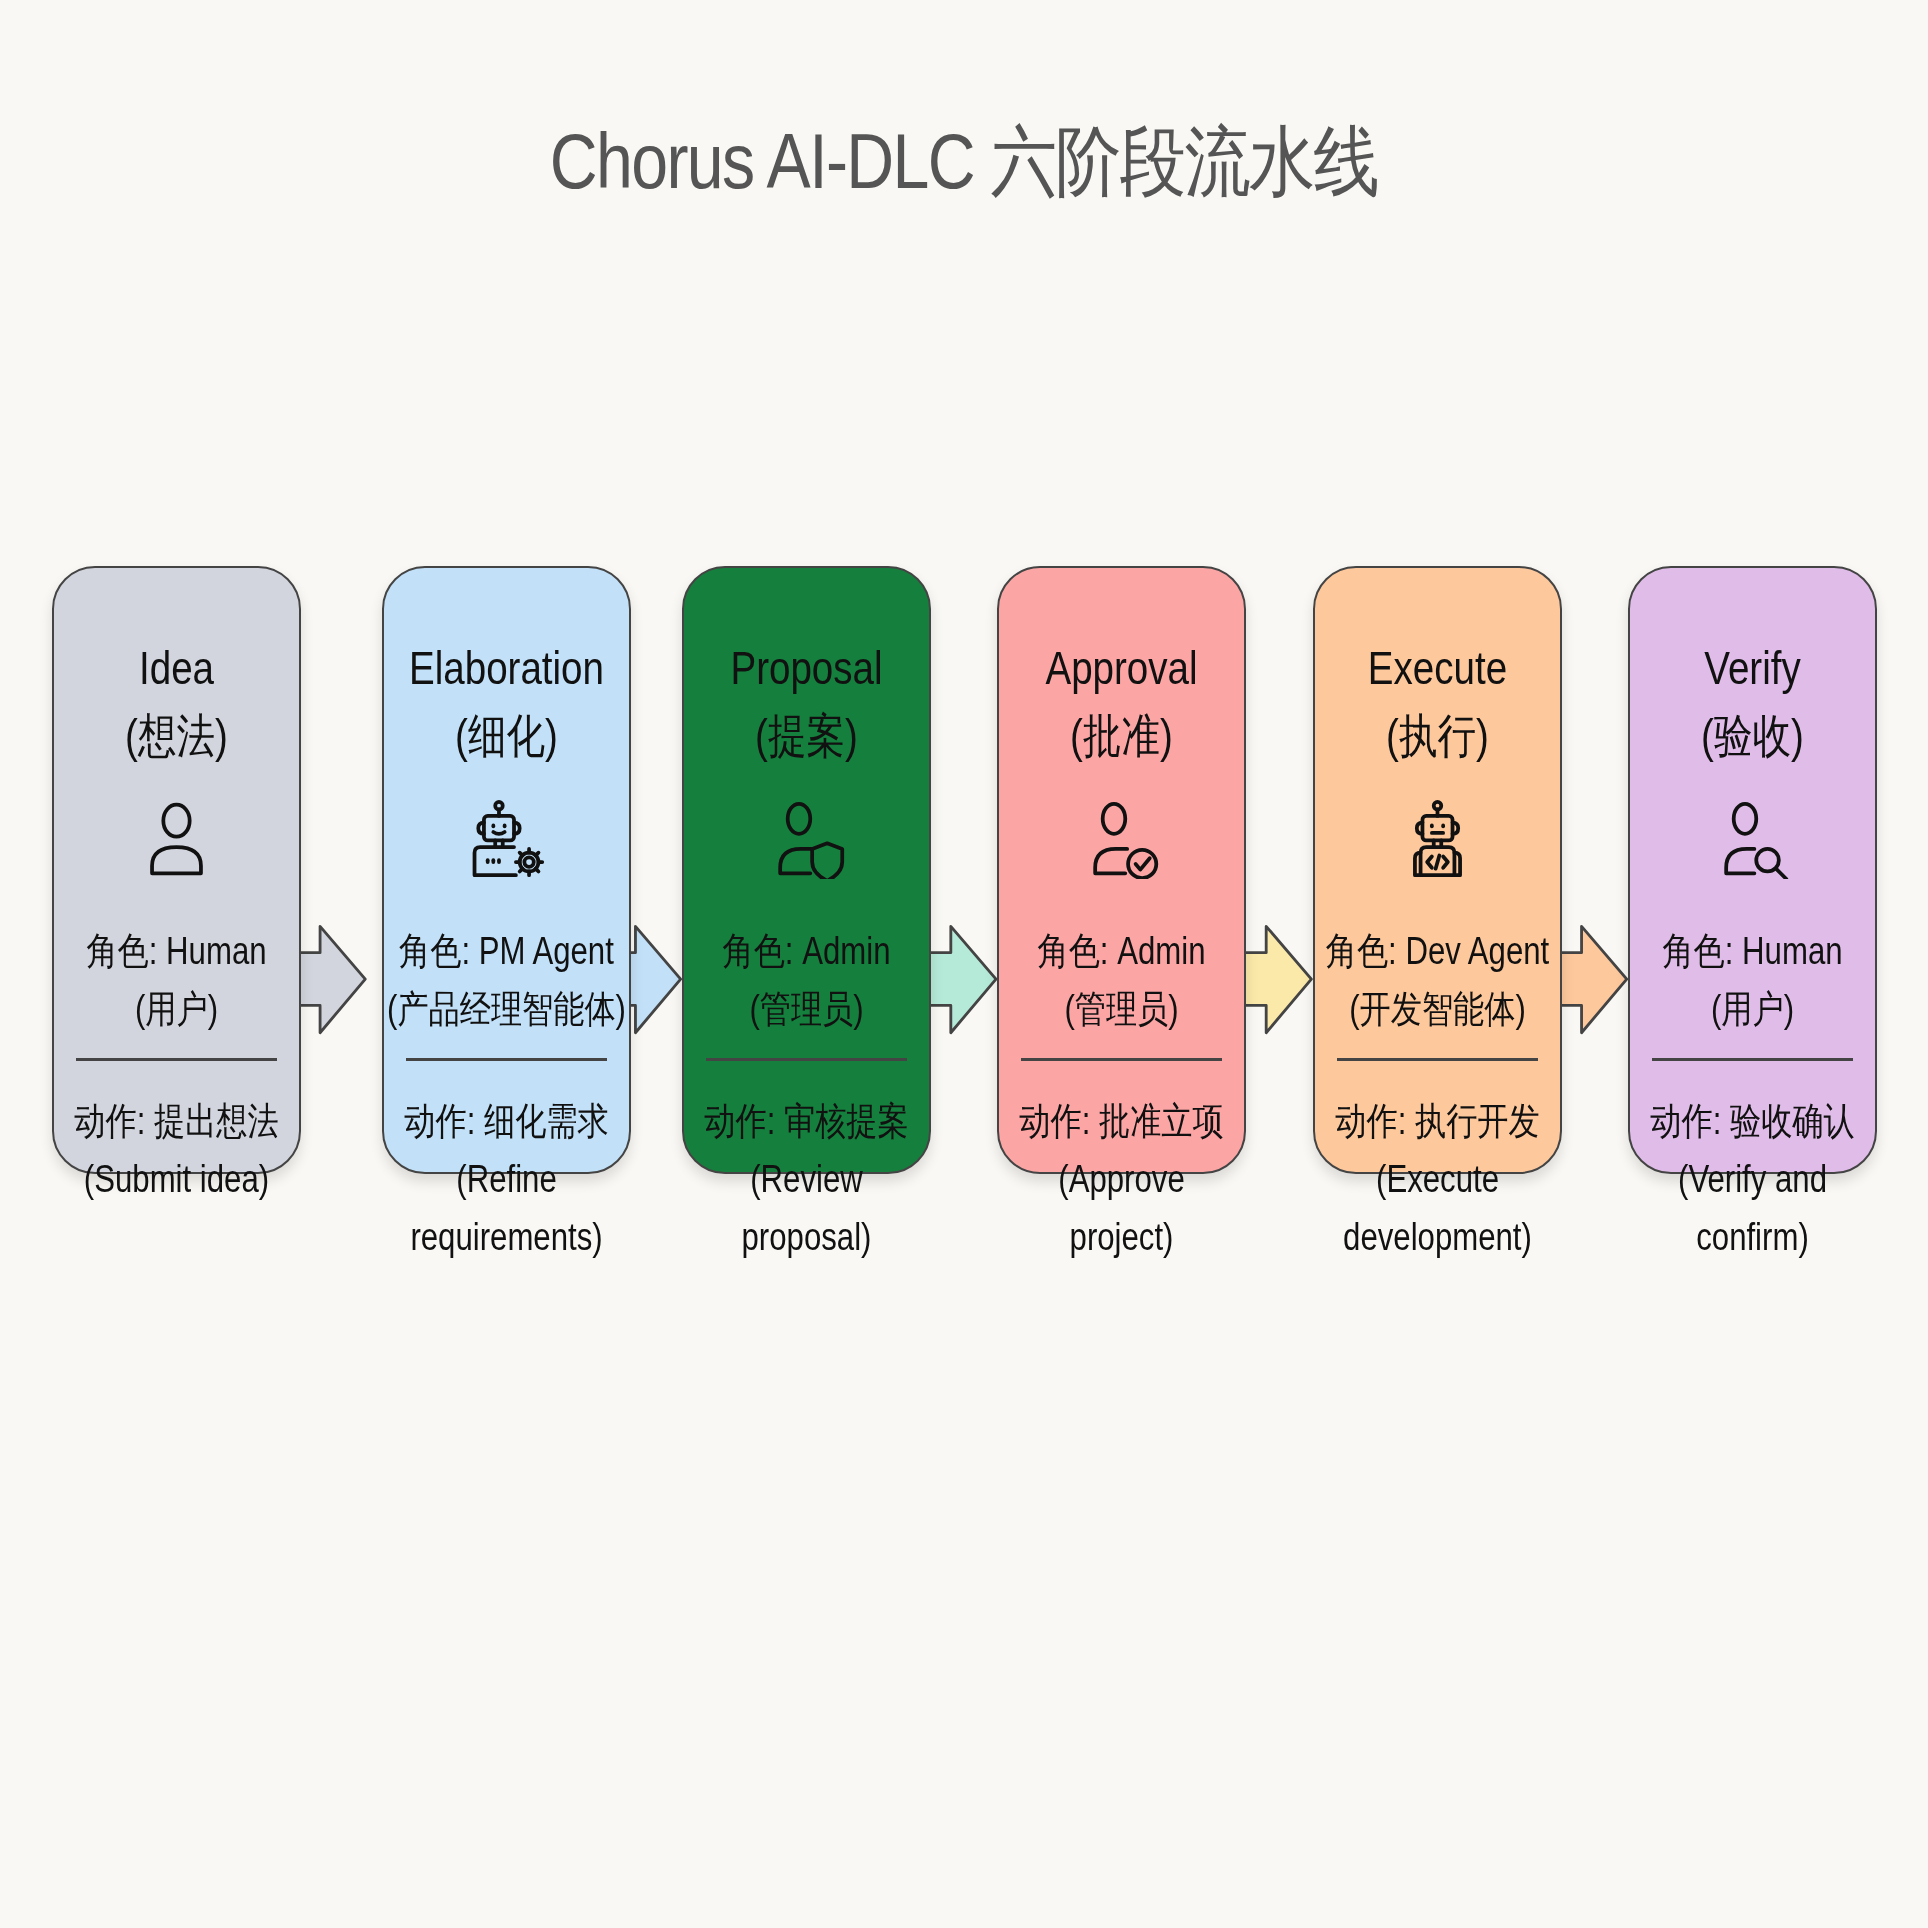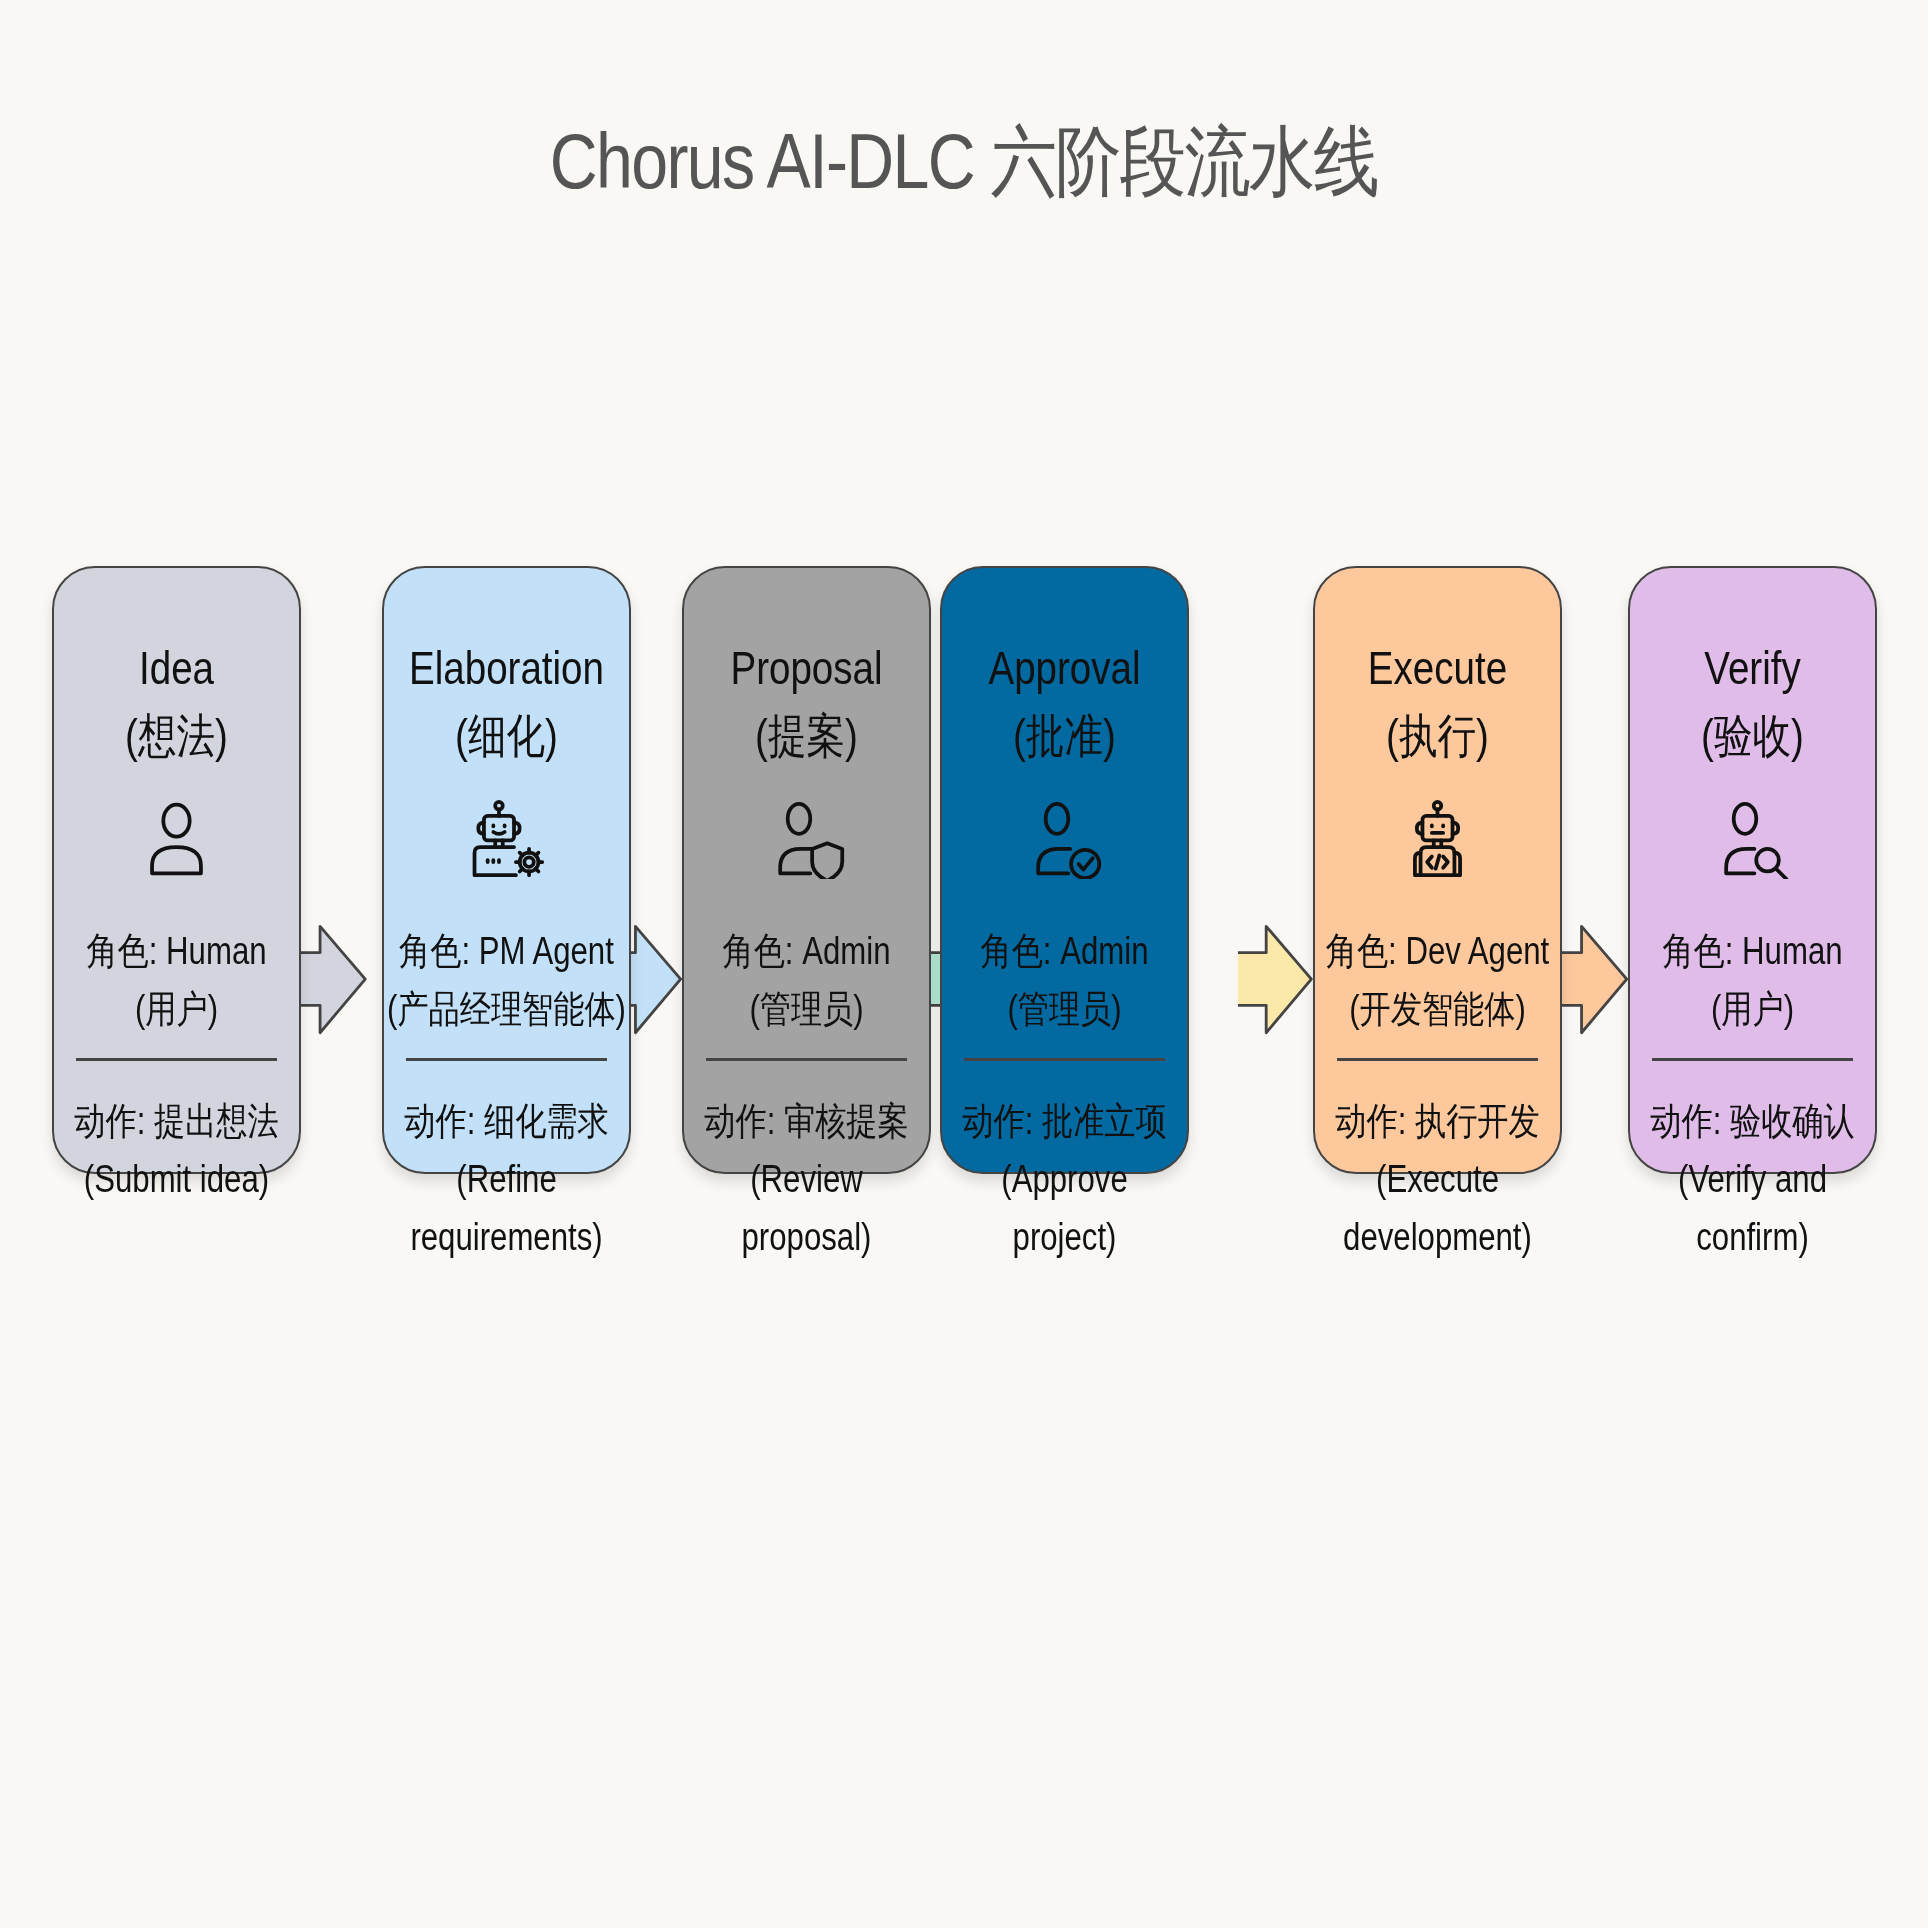--- a/index.html
+++ b/index.html
@@ -120,21 +120,21 @@
       <span>(产品经理智能体)</span>
     </div>
     <div class="divider"></div>
     <div class="action">
       <span>动作: 细化需求</span>
       <span>(Refine</span>
       <span>requirements)</span>
     </div>
   </div>
 
-  <div class="card" style="left:682px; background:#a3a3a3;">
+  <div class="card" style="left:682px; background:#15803d;">
     <div class="stage-title">
       <span>Proposal</span>
       <span>(提案)</span>
     </div>
     <div class="icon">
       <svg viewBox="0 0 84 84" fill="none" stroke="#111" stroke-width="4" stroke-linecap="round" stroke-linejoin="round">
         <ellipse cx="34" cy="20" rx="12" ry="16"></ellipse>
         <path d="M48 52 L36 52 Q14 52 14 72 L14 78 L46 78"></path>
         <path d="M64 46 L80 52 L80 66 Q80 78 64 86 Q48 78 48 66 L48 52 Z"></path>
       </svg>
@@ -144,21 +144,21 @@
       <span>(管理员)</span>
     </div>
     <div class="divider"></div>
     <div class="action">
       <span>动作: 审核提案</span>
       <span>(Review</span>
       <span>proposal)</span>
     </div>
   </div>
 
-  <div class="card" style="left:940px; background:#0369a1;">
+  <div class="card" style="left:997px; background:#fca5a5;">
     <div class="stage-title">
       <span>Approval</span>
       <span>(批准)</span>
     </div>
     <div class="icon">
       <svg viewBox="0 0 84 84" fill="none" stroke="#111" stroke-width="4" stroke-linecap="round" stroke-linejoin="round">
         <ellipse cx="34" cy="20" rx="12" ry="16"></ellipse>
         <path d="M48 52 L36 52 Q14 52 14 72 L14 78 L46 78"></path>
         <circle cx="64" cy="68" r="15"></circle>
         <path d="M57 68 L62 74 L72 62"></path>

